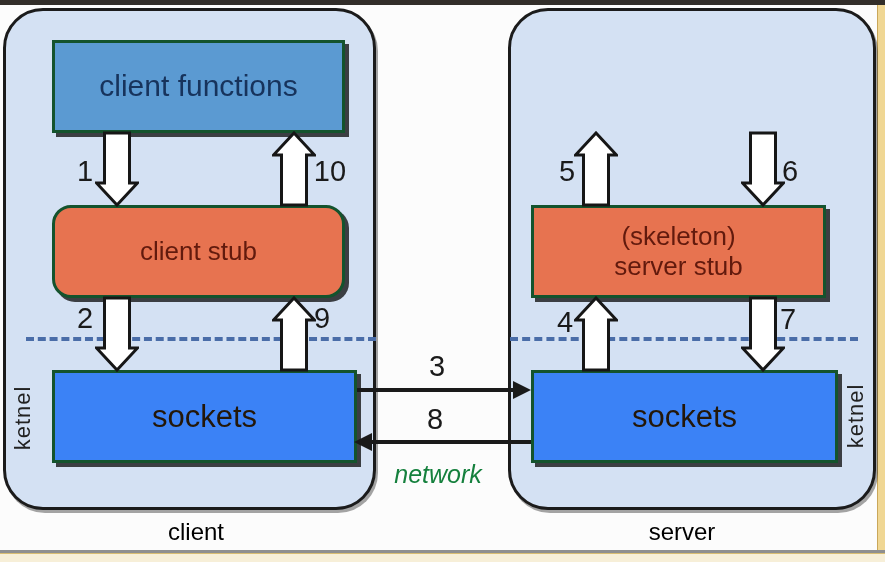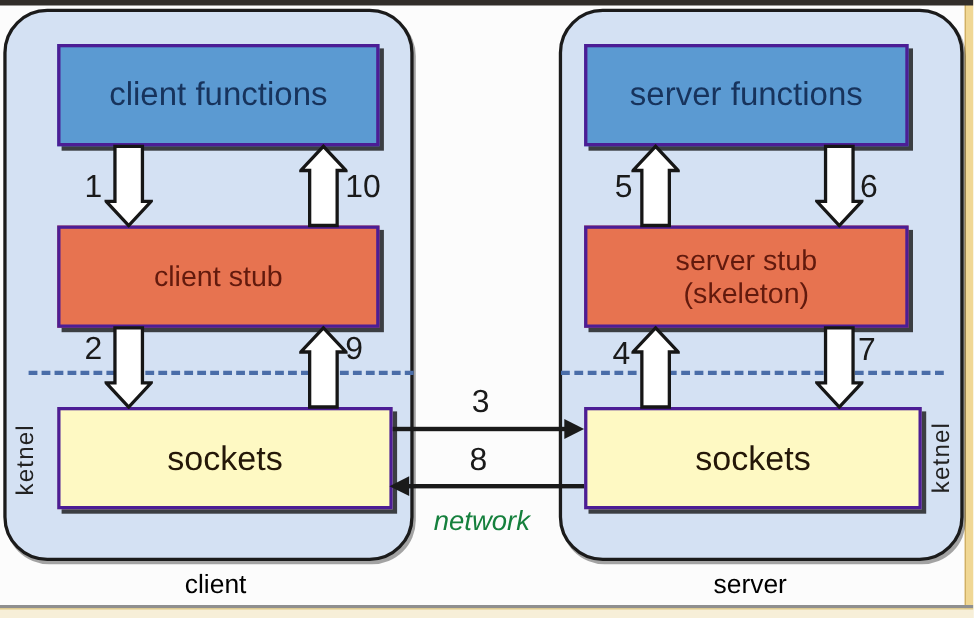--- a/index.html
+++ b/index.html
@@ -21,28 +21,28 @@
     box-shadow:2px 3px 0 rgba(30,30,30,.40);z-index:2;}
   .panel-client{left:3px;width:373px;}
   .panel-server{left:508px;width:368px;}
 
   
   .dash{position:absolute;height:0;border-top:4px dashed #4a6da8;z-index:3;}
   .dash-l{left:26px;top:337px;width:350px;}
   .dash-r{left:510px;top:337px;width:348px;}
 
   
-  .box{position:absolute;box-sizing:border-box;border:3px solid #4c1d95;
+  .box{position:absolute;box-sizing:border-box;border:3px solid #14532d;
     display:flex;flex-direction:column;align-items:center;justify-content:center;
     text-align:center;box-shadow:4px 4px 0 rgba(15,15,15,.78);z-index:4;line-height:1.15;}
   .box-functions{background:#5b9ad2;color:#17335c;font-size:30px;}
   .box-stub{background:#e77350;color:#621a0d;font-size:26px;}
-  .box-sockets{background:#fef9c3;color:#241708;font-size:31px;}
+  .box-sockets{background:#3b82f6;color:#241708;font-size:31px;}
   .cf{left:52px;top:40px;width:293px;height:93px;}
-  .cs{left:52px;top:205px;width:293px;height:93px;}
+  .cs{left:52px;top:205px;width:293px;height:93px;border-radius:19px;}
   .csk{left:52px;top:370px;width:305px;height:93px;}
   .sf{left:531px;top:40px;width:295px;height:93px;}
   .ss{left:531px;top:205px;width:295px;height:93px;}
   .ssk{left:531px;top:370px;width:307px;height:93px;}
 
   
   .blk{position:absolute;width:44px;height:76px;z-index:5;}
   .blk svg{display:block;width:100%;height:100%;}
   .blk.up{transform:rotate(180deg);}
   .a1{left:95px;top:131px;} .a10{left:272px;top:131px;}
@@ -96,26 +96,23 @@
   <div class="box box-functions cf">
     <span>client functions</span>
   </div>
   <div class="box box-stub cs">
     <span>client stub</span>
   </div>
   <div class="box box-sockets csk">
     <span>sockets</span>
   </div>
 
-  <div class="box box-functions sf">
-    <span>server functions</span>
-  </div>
   <div class="box box-stub ss">
+    <span>(skeleton)</span>
     <span>server stub</span>
-    <span>(skeleton)</span>
   </div>
   <div class="box box-sockets ssk">
     <span>sockets</span>
   </div>
 
   <div class="blk a1">
     <svg viewBox="0 0 44 76">
         <path d="M9.5,2 L34.5,2 L34.5,52 L42.5,52 L22,74 L1.5,52 L9.5,52 Z" fill="#ffffff" stroke="#161616" stroke-width="3"></path>
       </svg>
   </div>

